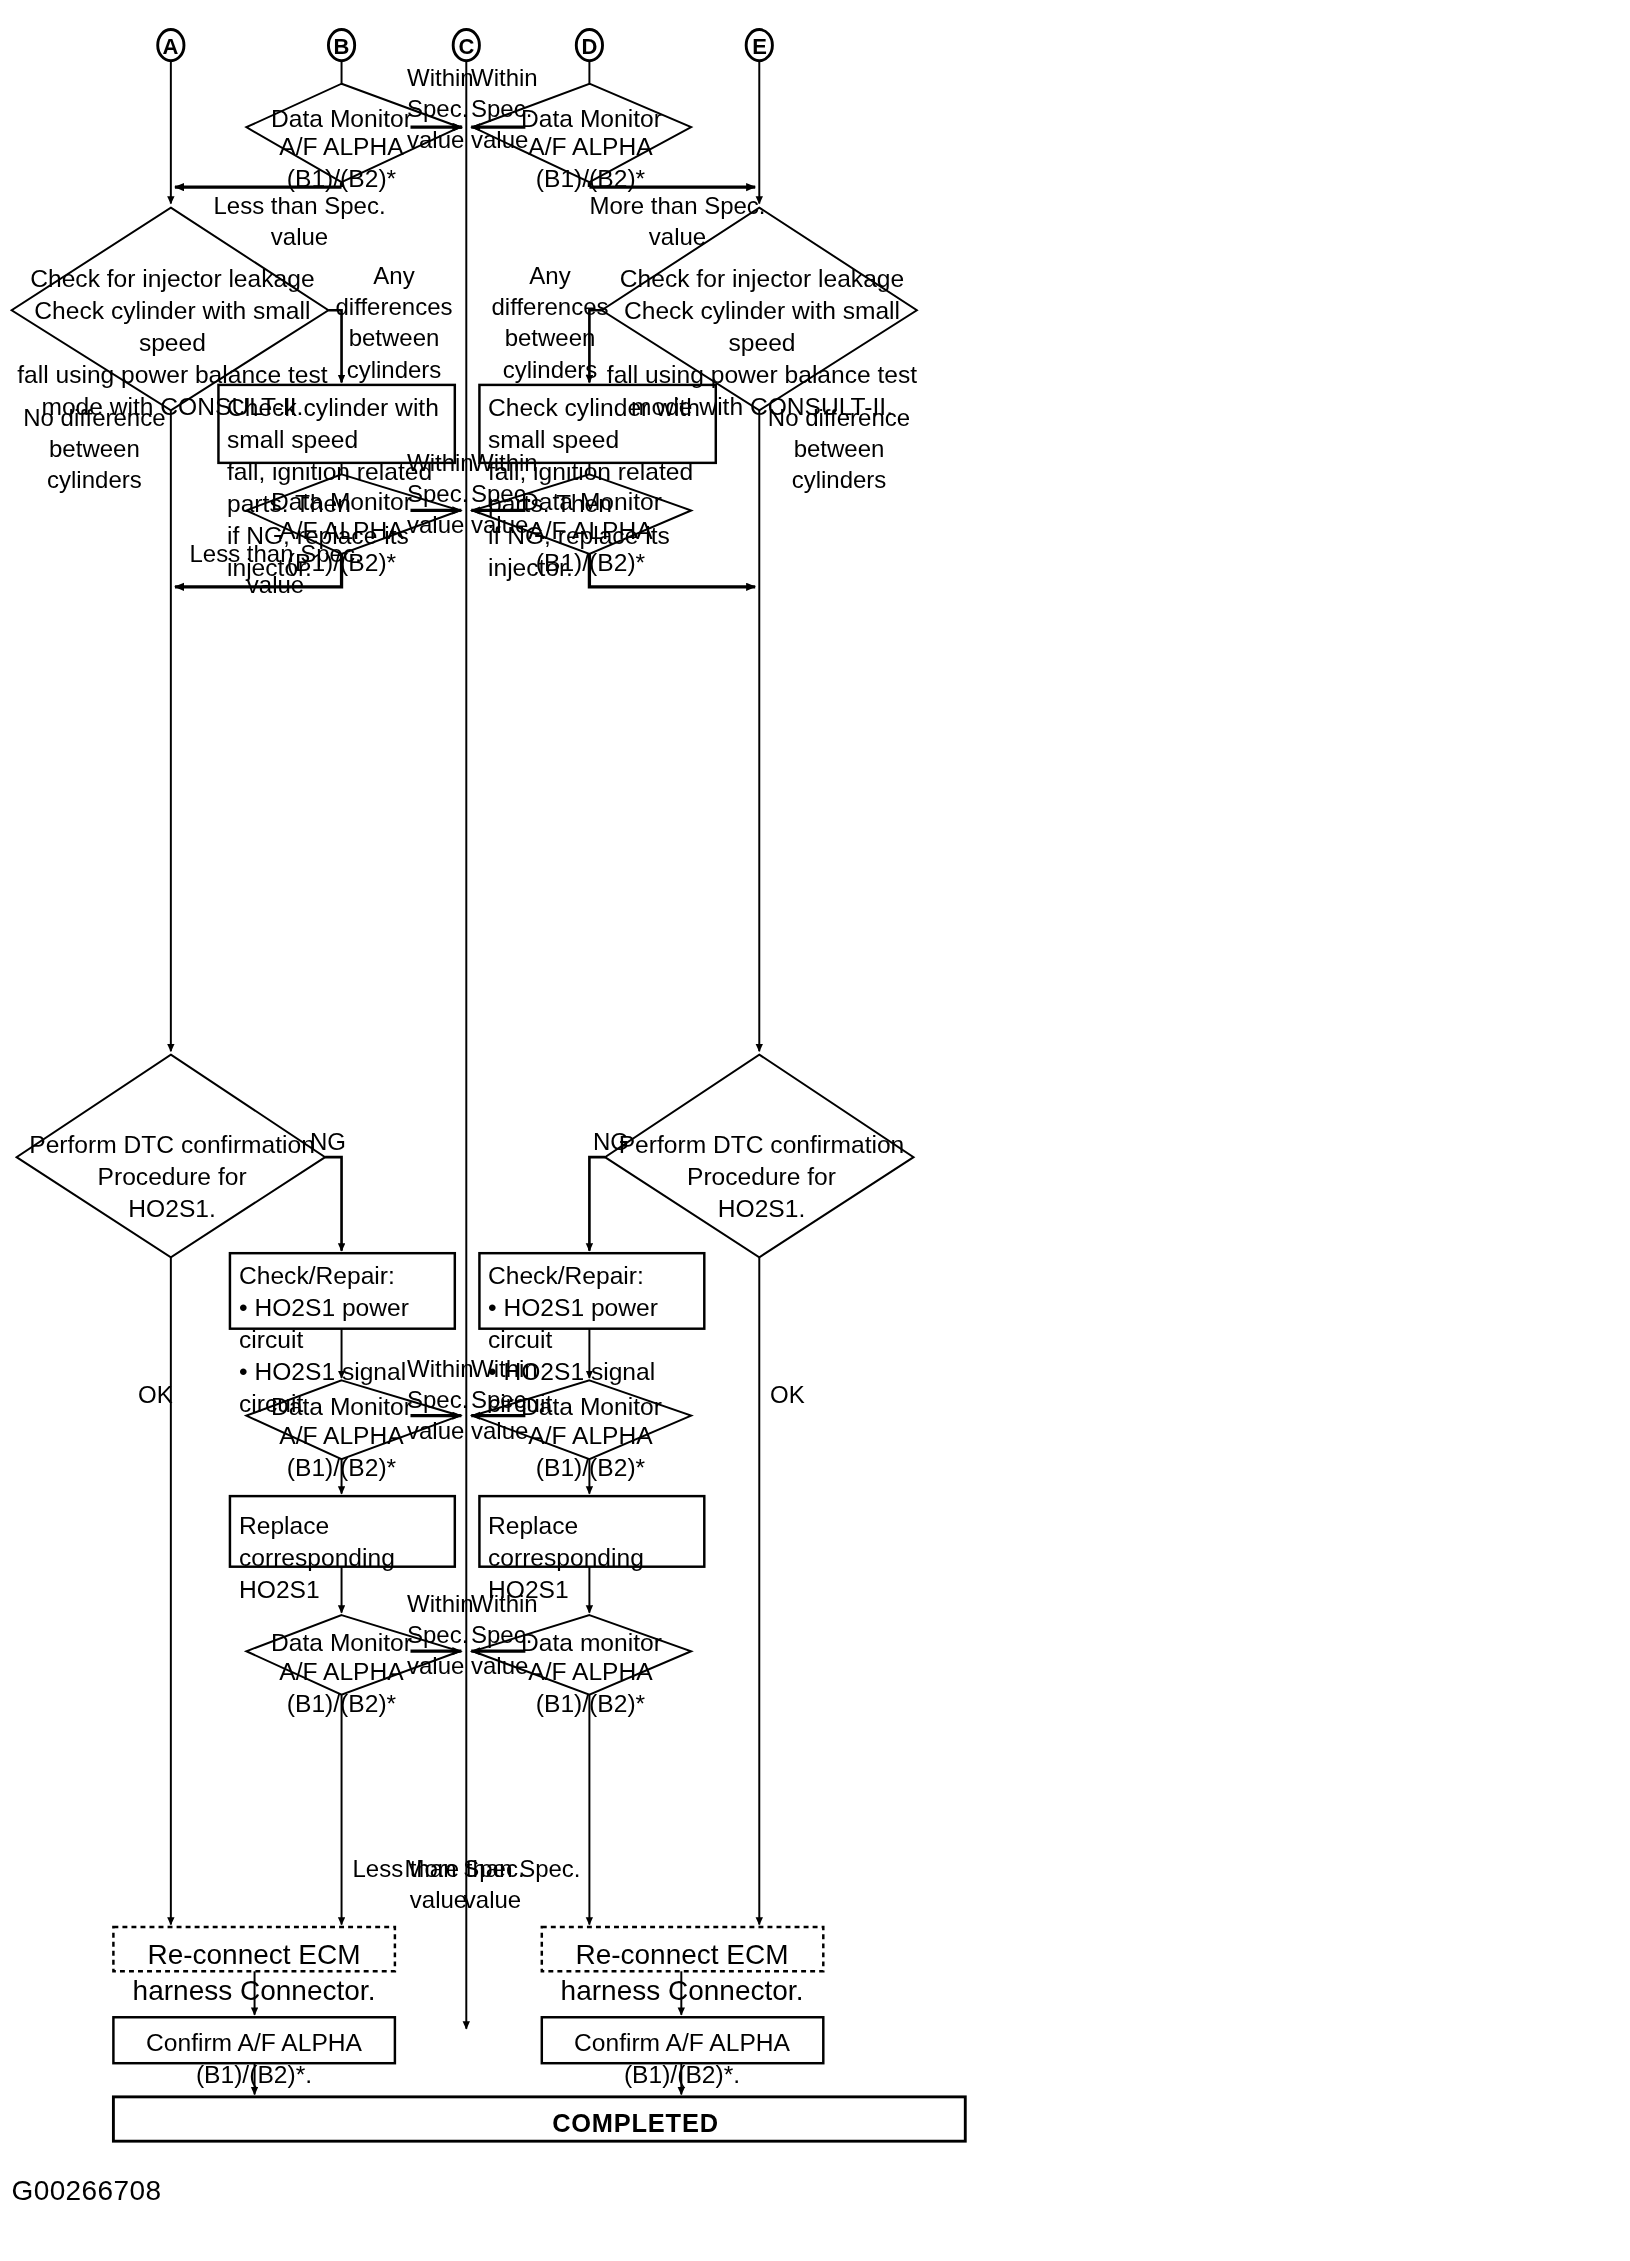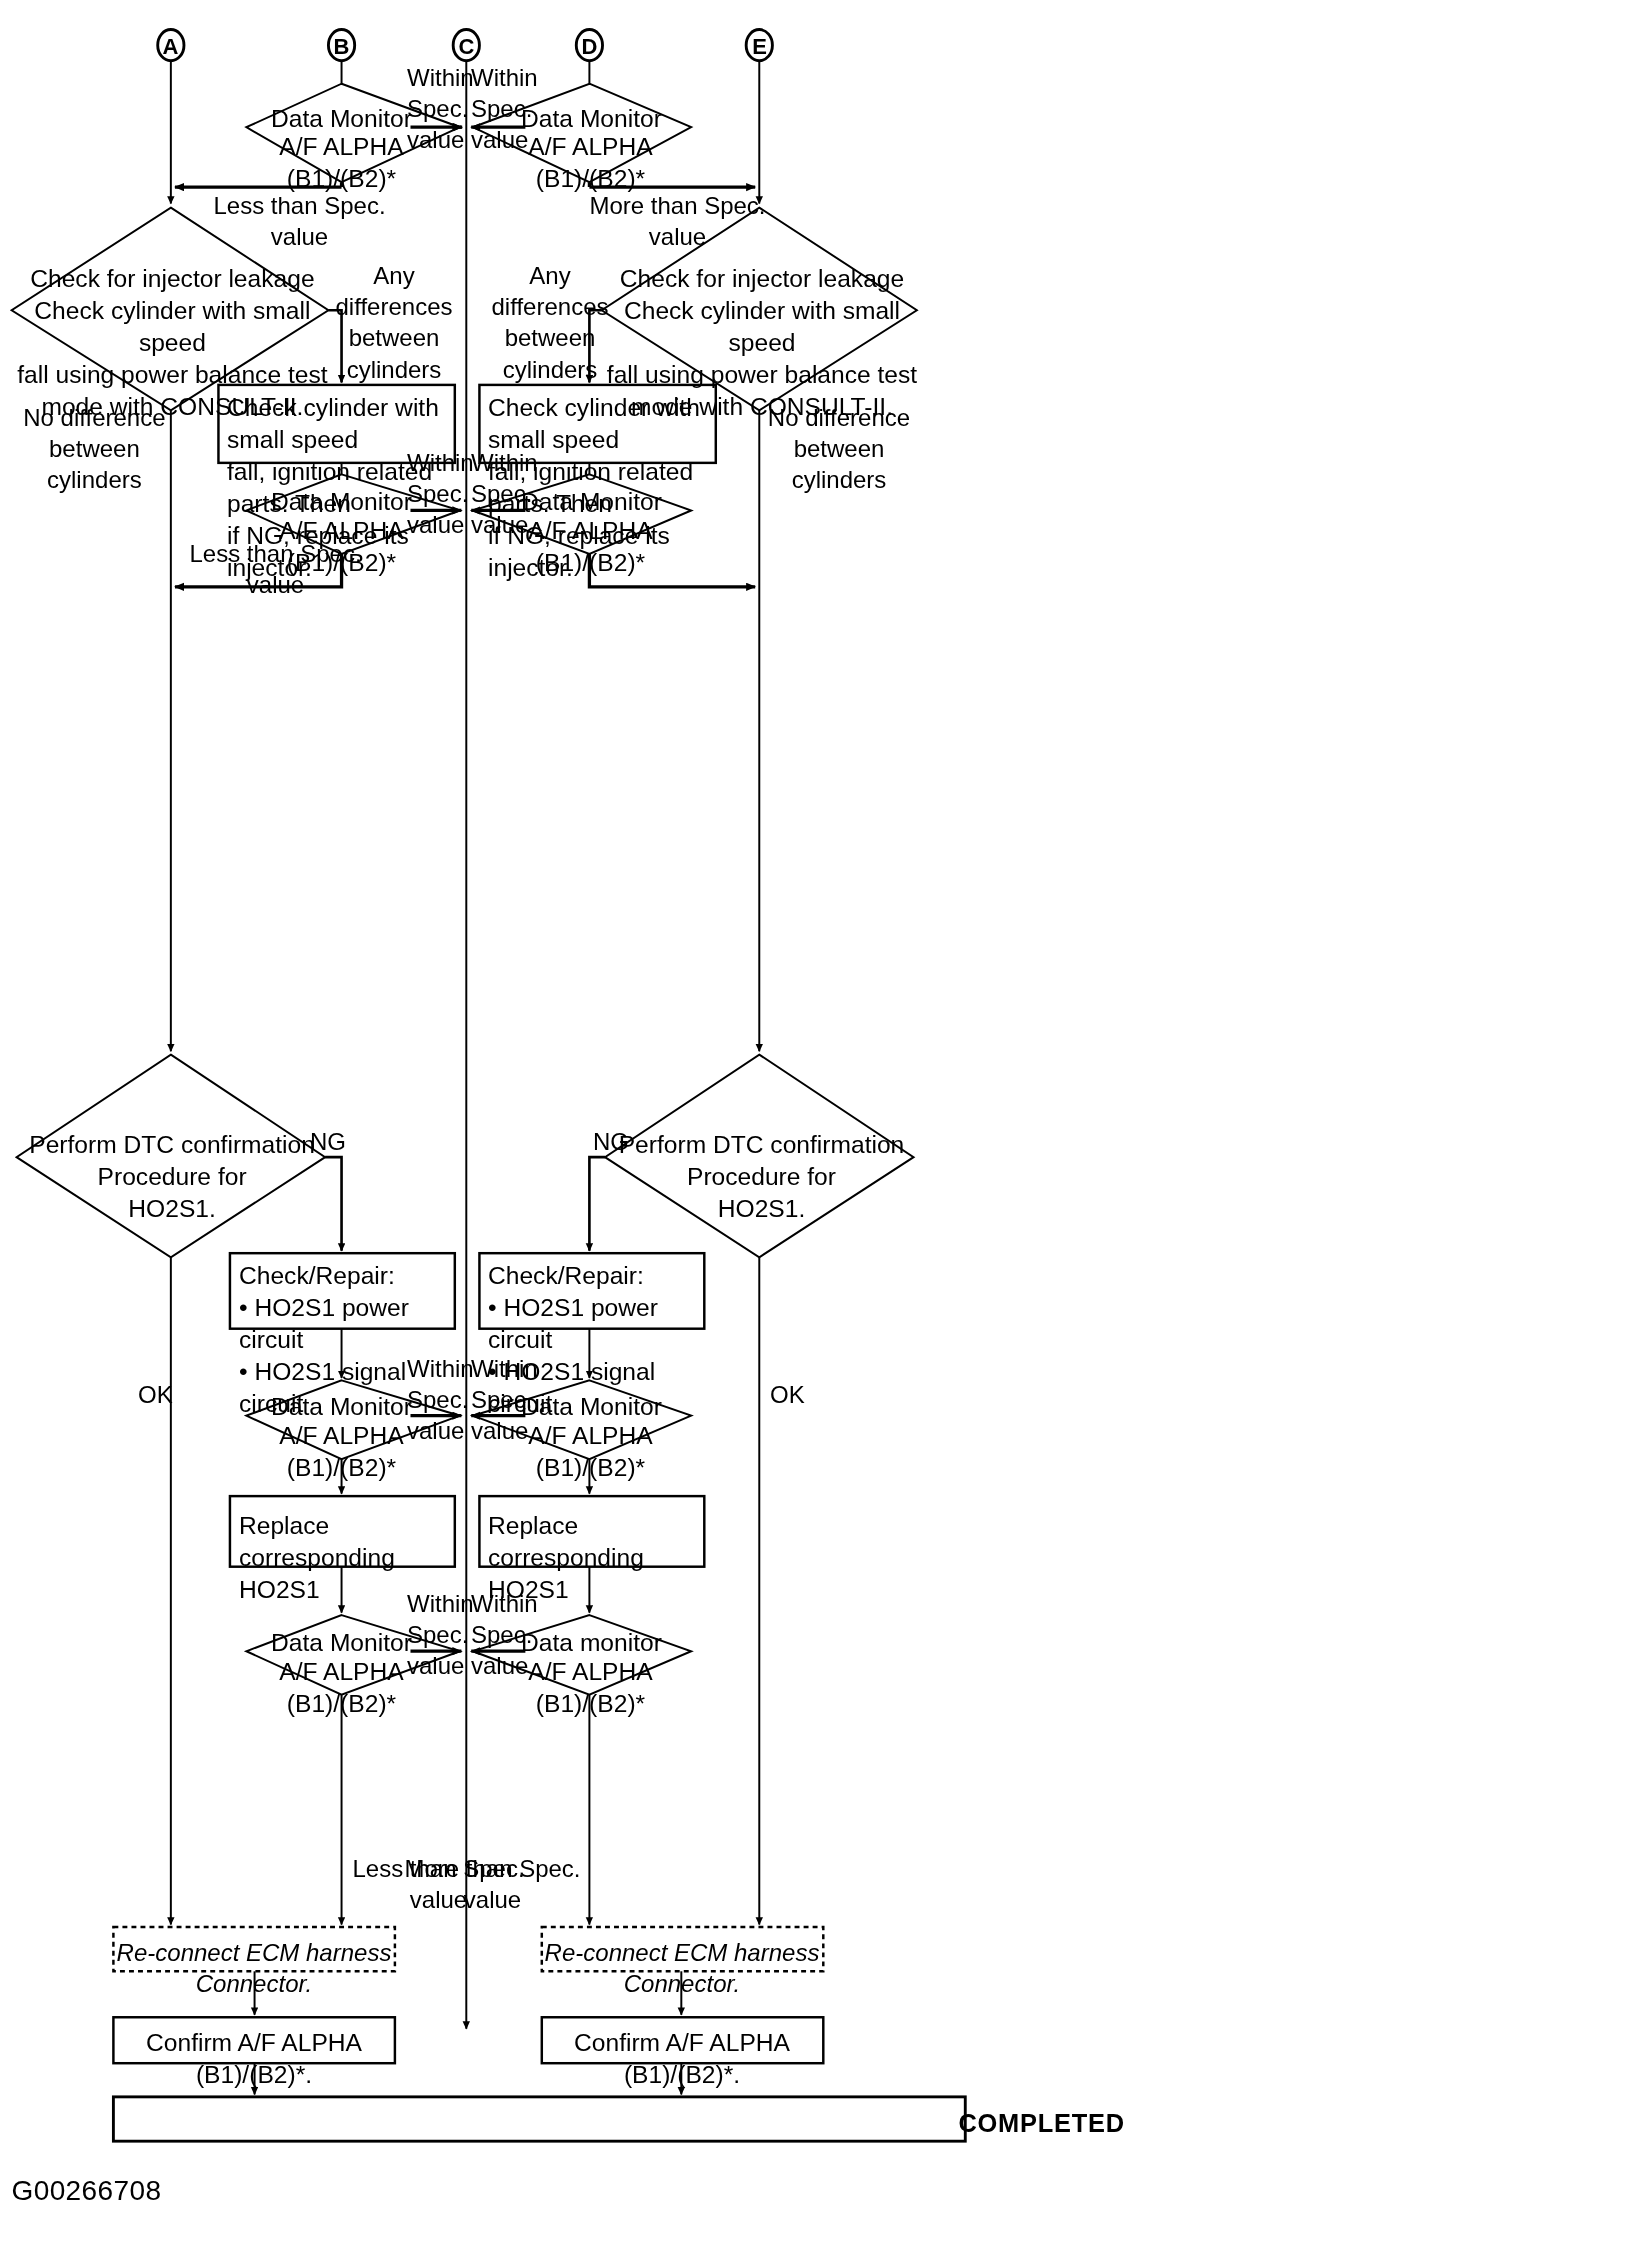--- a/index.html
+++ b/index.html
@@ -5,21 +5,21 @@
 <style>
   html,body{margin:0;padding:0;background:#fff;}
   body{font-family:"Liberation Sans","DejaVu Sans",sans-serif;color:#000;}
   #sheet{position:relative;width:1631px;height:2261px;background:#fff;overflow:hidden;}
   svg.layer{position:absolute;left:0;top:0;width:1631px;height:2261px;overflow:visible;}
 
   
   .t{position:absolute;line-height:1.30;white-space:pre-line;}
   .ctr{text-align:center;}
   .lft{text-align:left;}
-  .f29{font-size:24px;font-style:italic;}
+  .f29{font-size:28px;}
   .f30{font-size:24.6px;}
   .f31{font-size:25.4px;}
   .bold{font-weight:bold;letter-spacing:0.8px;}
   .edge-label{position:absolute;font-size:24px;line-height:1.30;}
   .circ-letter{position:absolute;font-size:22px;font-weight:bold;text-align:center;
                width:33px;line-height:33px;}
   .footer{position:absolute;font-size:28px;letter-spacing:0.4px;}
 </style>
 </head>
 <body>
@@ -269,18 +269,18 @@
 Spec. value</div>
   <div class="edge-label ctr" style="left:402px;top:1853px;width:181px;">More than
 Spec. value</div>
 
   <div class="t ctr f29" style="left:115px;top:1937px;width:278px;">Re-connect ECM harness Connector.</div>
   <div class="t ctr f29" style="left:543px;top:1937px;width:278px;">Re-connect ECM harness Connector.</div>
 
   <div class="t ctr f30" style="left:115px;top:2027px;width:278px;">Confirm A/F ALPHA (B1)/(B2)*.</div>
   <div class="t ctr f30" style="left:543px;top:2027px;width:278px;">Confirm A/F ALPHA (B1)/(B2)*.</div>
 
-  <div class="t ctr f31 bold" style="left:116px;top:2107px;width:1009px;text-align:right;">COMPLETED</div>
+  <div class="t ctr f31 bold" style="left:131px;top:2107px;width:1009px;">COMPLETED</div>
 
   <div class="footer" style="left:11.5px;top:2175px;">G00266708</div>
 
 </div>
 
 
 </body></html>

